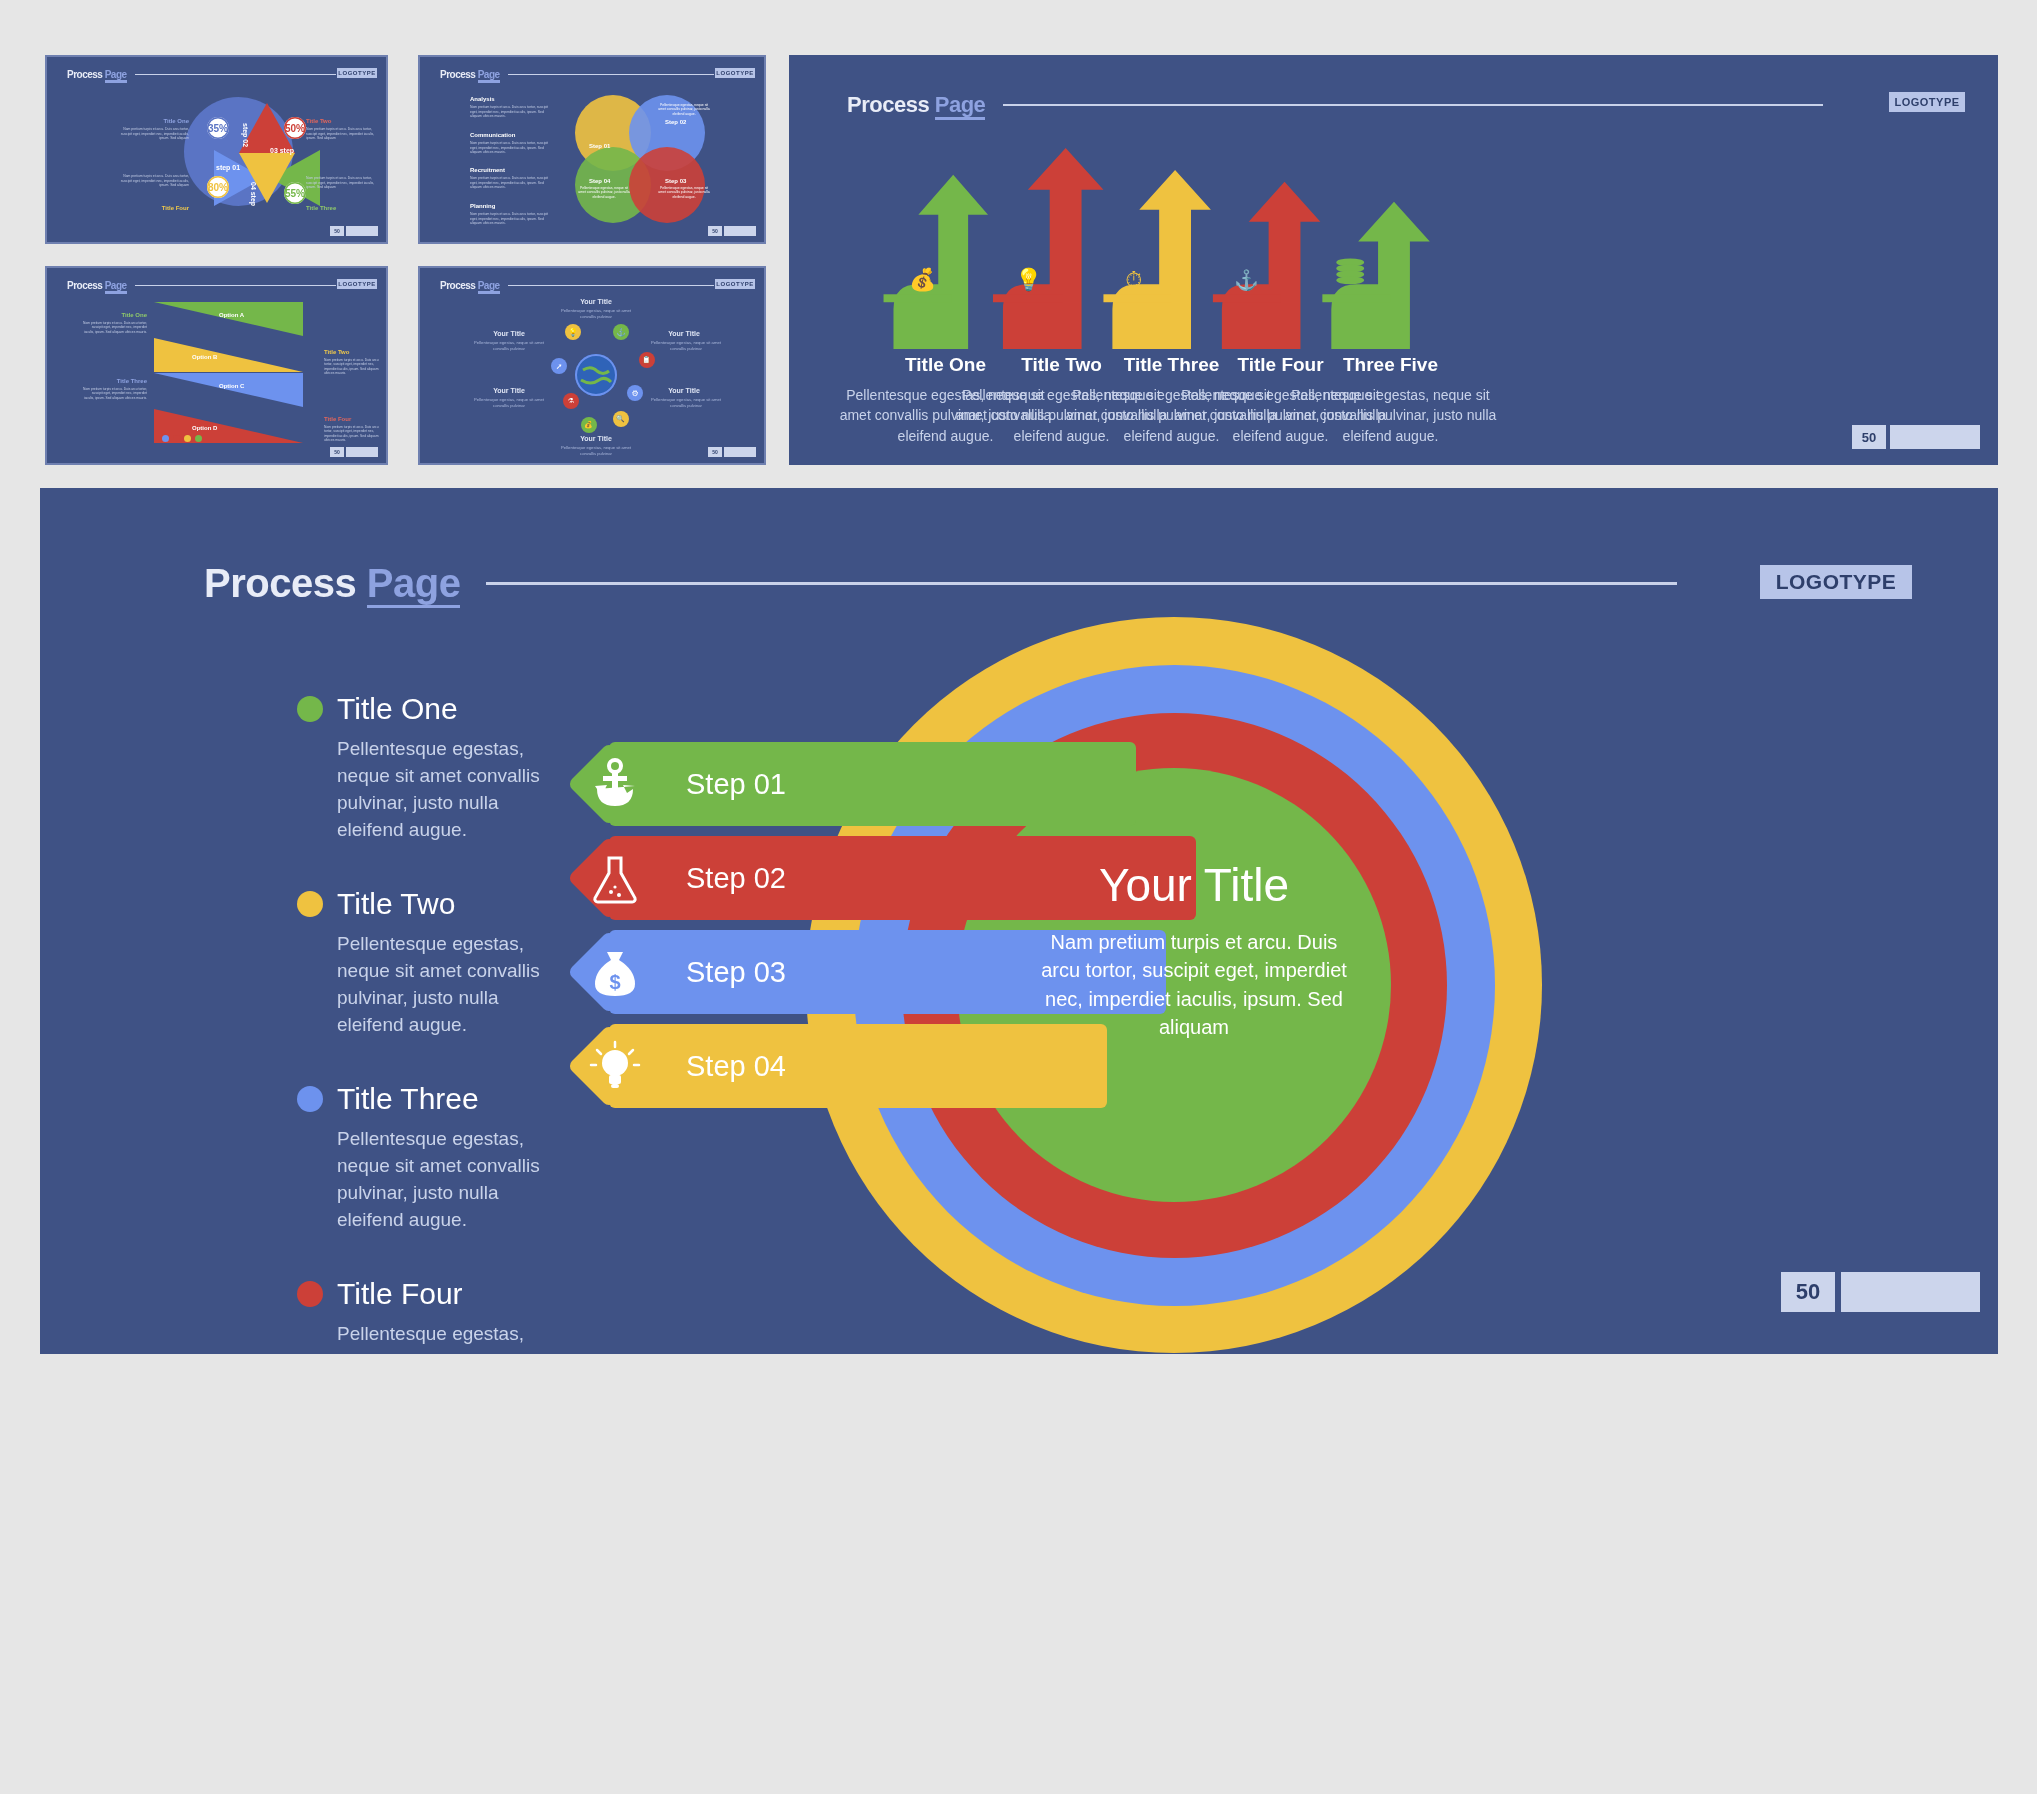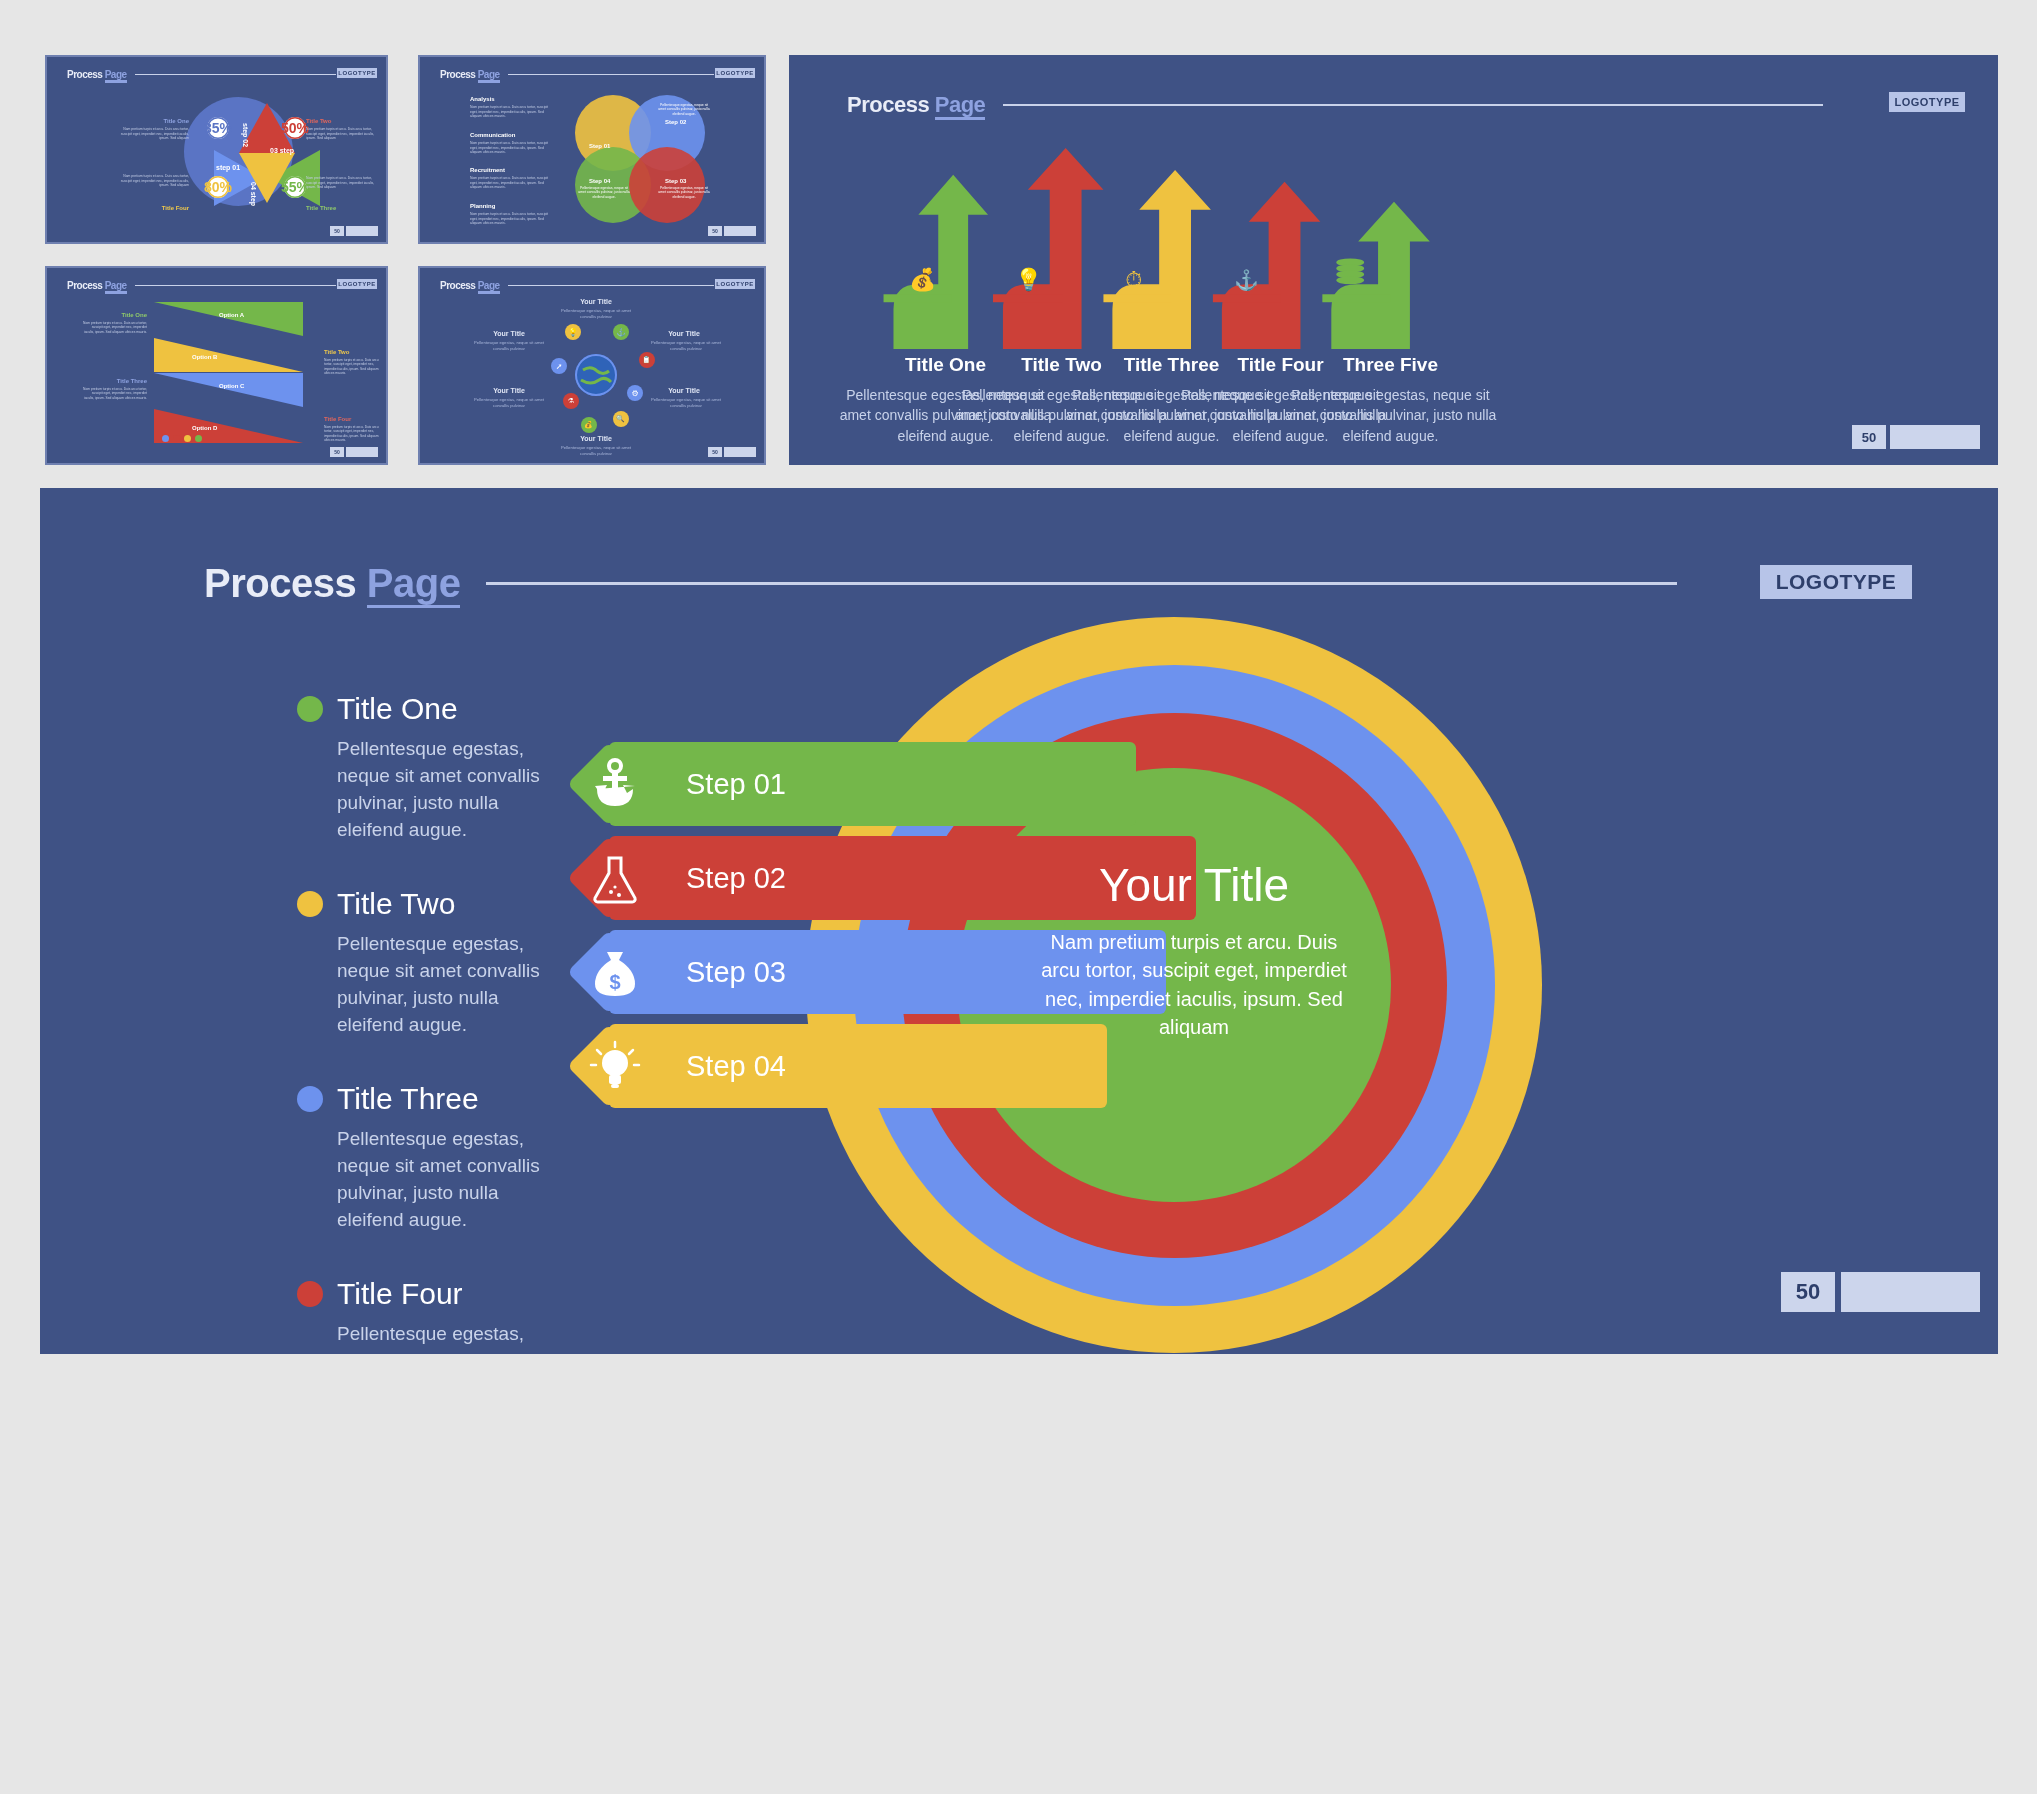--- a/index.html
+++ b/index.html
@@ -36,21 +36,21 @@
   
   .tmicro { position: absolute; color: #c3cde6; line-height: 1.35; }
   .tmicro-h { font-weight: bold; }
 
   
   .dia-circle { position: absolute; border-radius: 50%; background: #5a74c4; }
   .dia { position: absolute; width: 0; height: 0; }
   .badge {
     position: absolute; border-radius: 50%; background: #fff;
     display: flex; align-items: center; justify-content: center;
-    font-weight: bold; font-size: 14px;
+    font-weight: bold; font-size: 10px;
   }
   .steplab { position: absolute; color: #fff; font-weight: bold; }
 
   
   .venn { position: absolute; border-radius: 50%; opacity: .9; }
   .vlab { position: absolute; color: #fff; font-weight: bold; font-size: 8px; }
   .vtxt { position: absolute; color: #fff; font-size: 3.4px; line-height: 1.3; text-align: center; }
 
   
   .tri { position: absolute; width: 0; height: 0; }
@@ -129,21 +129,21 @@
     <div class="dia" style="left:222px;top:98px;border-left:28px solid transparent;border-right:28px solid transparent;border-top:50px solid #74b74a;transform:rotate(90deg);"></div>
     <div class="dia" style="left:194px;top:98px;border-left:28px solid transparent;border-right:28px solid transparent;border-top:50px solid #efc240;"></div>
 
     <div class="steplab" style="left:197px;top:68px;font-size:7px;writing-mode:vertical-rl;">step 02</div>
     <div class="steplab" style="left:171px;top:109px;font-size:7px;">step 01</div>
     <div class="steplab" style="left:225px;top:92px;font-size:7px;">03 step</div>
     <div class="steplab" style="left:205px;top:127px;font-size:7px;writing-mode:vertical-rl;">04 step</div>
 
     <div class="badge" style="left:162px;top:62px;width:22px;height:22px;color:#5a74c4;box-shadow:inset 0 0 0 1.5px #5a74c4;">35%</div>
     <div class="badge" style="left:239px;top:62px;width:22px;height:22px;color:#cc4038;box-shadow:inset 0 0 0 1.5px #cc4038;">50%</div>
-    <div class="badge" style="left:239px;top:121px;width:22px;height:22px;color:#74b74a;box-shadow:inset 0 0 0 1.5px #74b74a;text-align:center;">55%</div>
+    <div class="badge" style="left:239px;top:127px;width:22px;height:22px;color:#74b74a;box-shadow:inset 0 0 0 1.5px #74b74a;text-align:center;">55%</div>
     <div class="badge" style="left:162px;top:121px;width:22px;height:22px;color:#efc240;box-shadow:inset 0 0 0 1.5px #efc240;">80%</div>
 
     <div class="tmicro tmicro-h" style="left:72px;top:62px;font-size:6px;color:#8ea2e0;text-align:right;width:72px;">Title One</div>
     <div class="tmicro" style="left:70px;top:72px;font-size:3.4px;width:74px;text-align:right;">Nam pretium turpis et arcu. Duis arcu tortor, suscipit eget, imperdiet nec, imperdiet iaculis, ipsum. Sed aliquam</div>
     <div class="tmicro tmicro-h" style="left:261px;top:62px;font-size:6px;color:#e2665c;width:74px;">Title Two</div>
     <div class="tmicro" style="left:261px;top:72px;font-size:3.4px;width:74px;">Nam pretium turpis et arcu. Duis arcu tortor, suscipit eget, imperdiet nec, imperdiet iaculis, ipsum. Sed aliquam</div>
     <div class="tmicro tmicro-h" style="left:261px;top:149px;font-size:6px;color:#8fc96b;width:74px;">Title Three</div>
     <div class="tmicro" style="left:261px;top:121px;font-size:3.4px;width:74px;">Nam pretium turpis et arcu. Duis arcu tortor, suscipit eget, imperdiet nec, imperdiet iaculis, ipsum. Sed aliquam</div>
     <div class="tmicro tmicro-h" style="left:72px;top:149px;font-size:6px;color:#f0c94b;text-align:right;width:72px;">Title Four</div>
     <div class="tmicro" style="left:70px;top:119px;font-size:3.4px;width:74px;text-align:right;">Nam pretium turpis et arcu. Duis arcu tortor, suscipit eget, imperdiet nec, imperdiet iaculis, ipsum. Sed aliquam</div>

